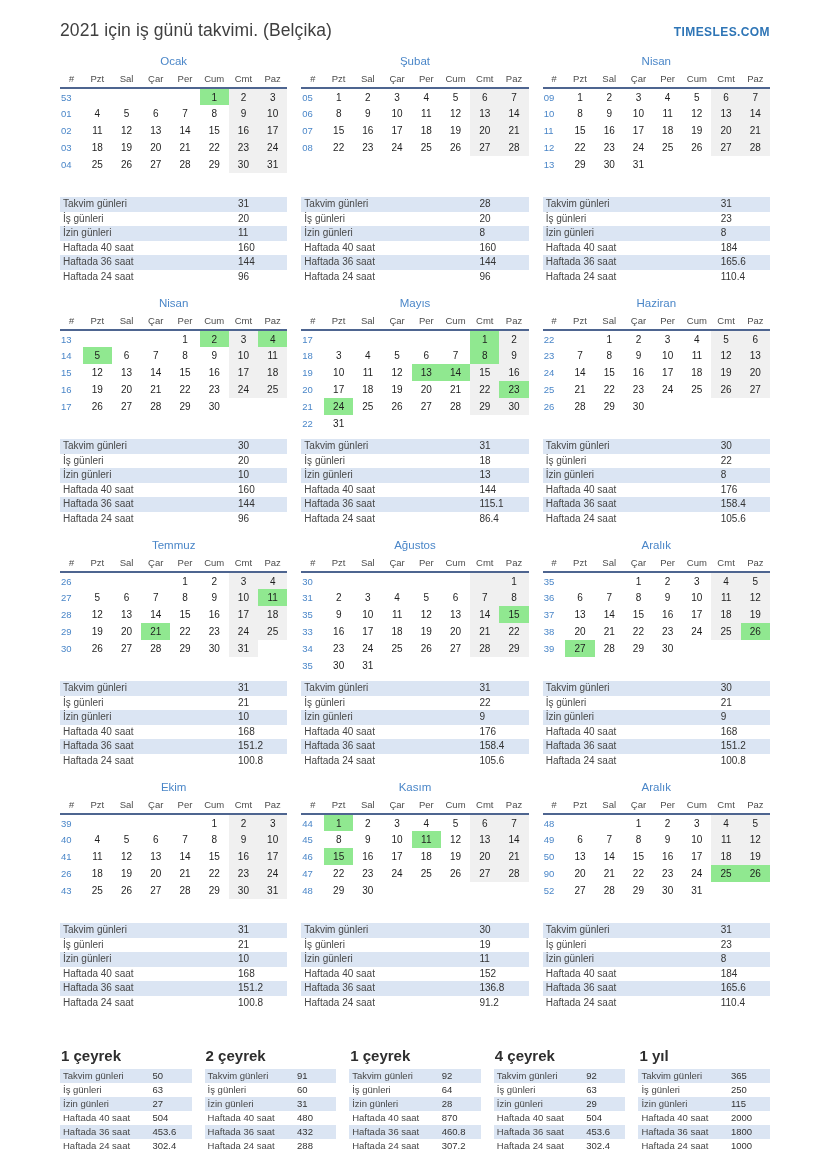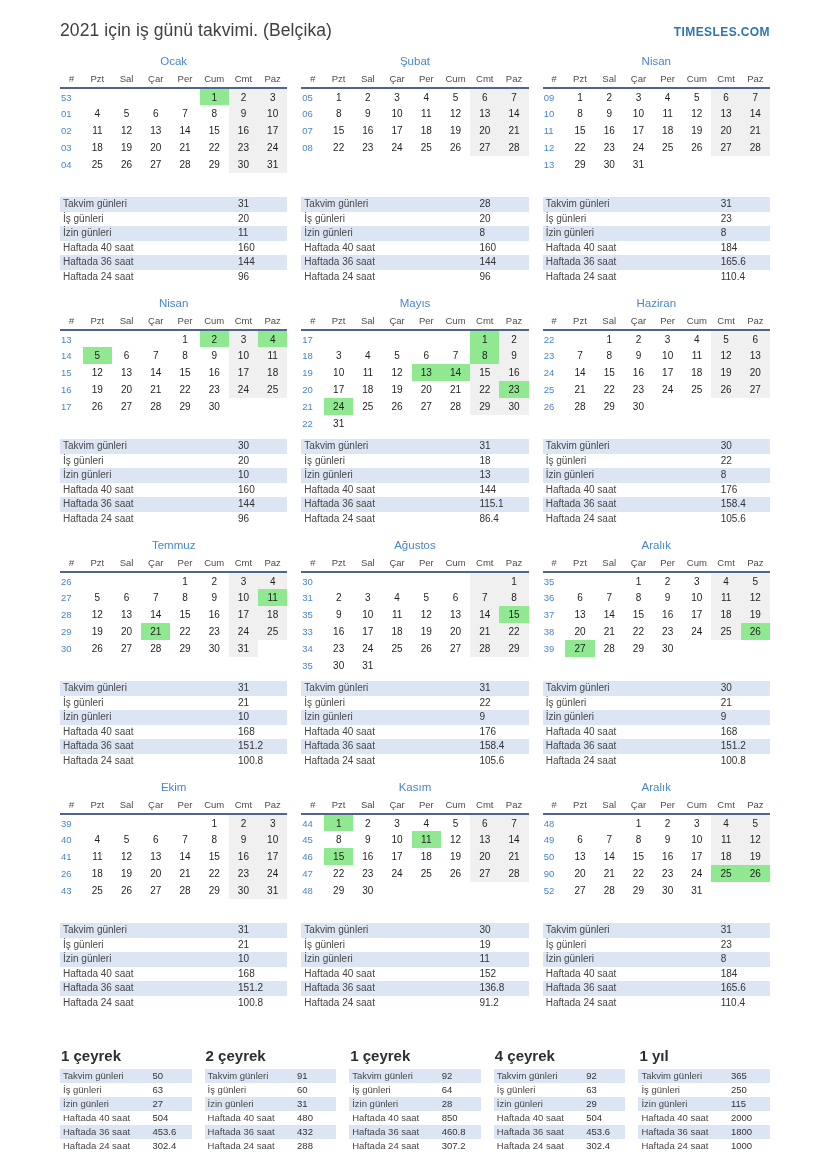--- a/index.html
+++ b/index.html
@@ -1452,21 +1452,21 @@
             <tr>
               <td class="lab">İş günleri</td>
               <td class="val">64</td>
             </tr>
             <tr>
               <td class="lab">İzin günleri</td>
               <td class="val">28</td>
             </tr>
             <tr>
               <td class="lab">Haftada 40 saat</td>
-              <td class="val">850</td>
+              <td class="val">870</td>
             </tr>
             <tr>
               <td class="lab">Haftada 36 saat</td>
               <td class="val">460.8</td>
             </tr>
             <tr>
               <td class="lab">Haftada 24 saat</td>
               <td class="val">307.2</td>
             </tr>
           </tbody>

